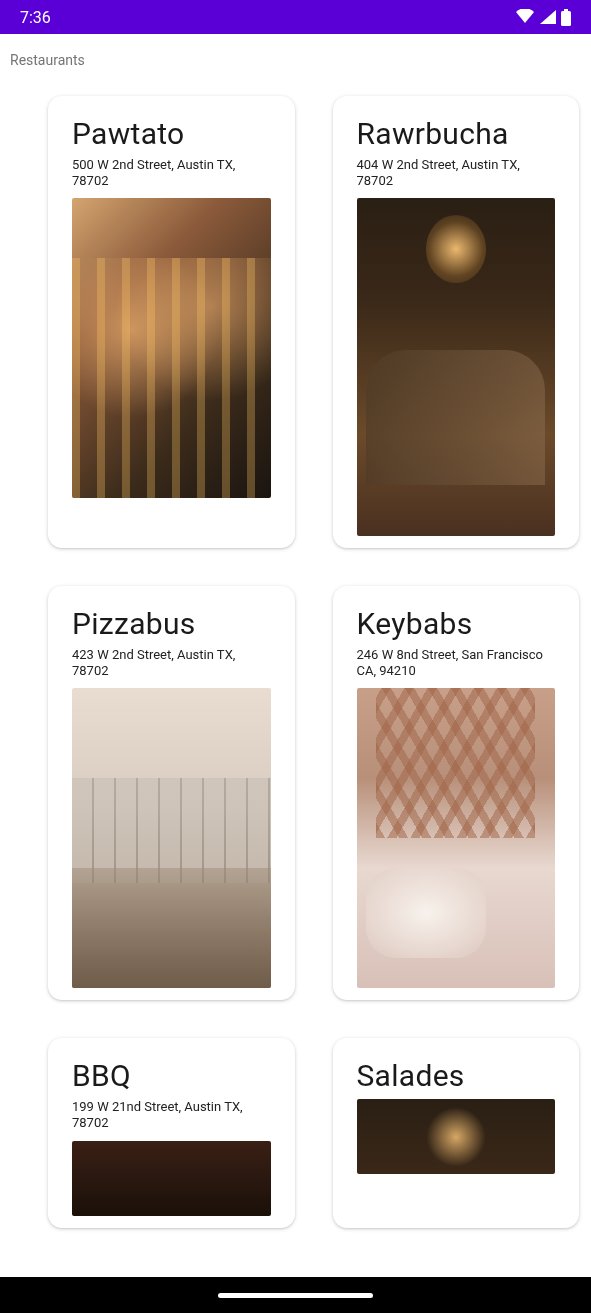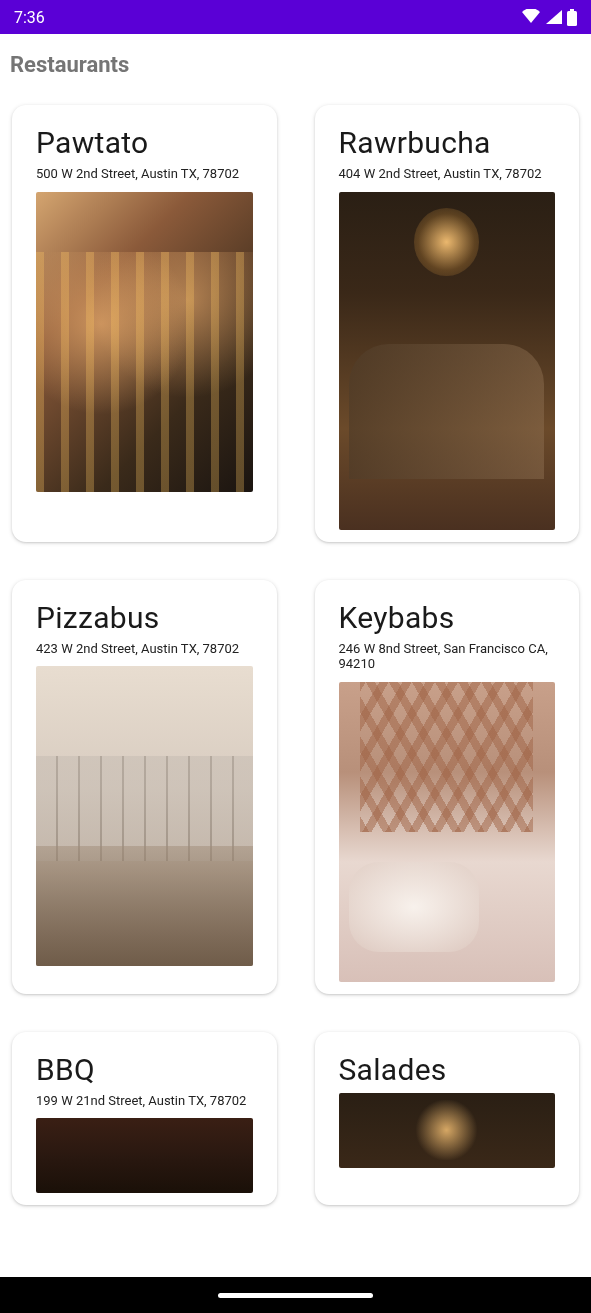--- a/index.html
+++ b/index.html
@@ -14,43 +14,44 @@
       background: #fff;
       position: relative;
       overflow: hidden;
     }
     .status-bar {
       background: #5a00d6;
       height: 34px;
       display: flex;
       align-items: center;
       justify-content: space-between;
-      padding: 0 14px;
+      padding: 0 20px;
       color: white;
     }
     .status-time {
       font-size: 16px;
       font-weight: 400;
     }
     .status-icons {
       display: flex;
       gap: 4px;
       align-items: center;
     }
     .page-title {
       color: #757575;
-      font-size: 22px;
-      font-weight: 700;
+      font-size: 14px;
+      font-weight: 400;
       padding: 18px 10px 18px 10px;
     }
     .grid {
       display: grid;
       grid-template-columns: 1fr 1fr;
       gap: 38px;
       padding: 10px 12px;
+      margin-left: 36px;
     }
     .card {
       background: #fff;
       border-radius: 14px;
       box-shadow: 0 1px 4px rgba(0,0,0,0.15), 0 1px 2px rgba(0,0,0,0.1);
       padding: 20px 24px 12px 24px;
       display: flex;
       flex-direction: column;
     }
     .card-title {

